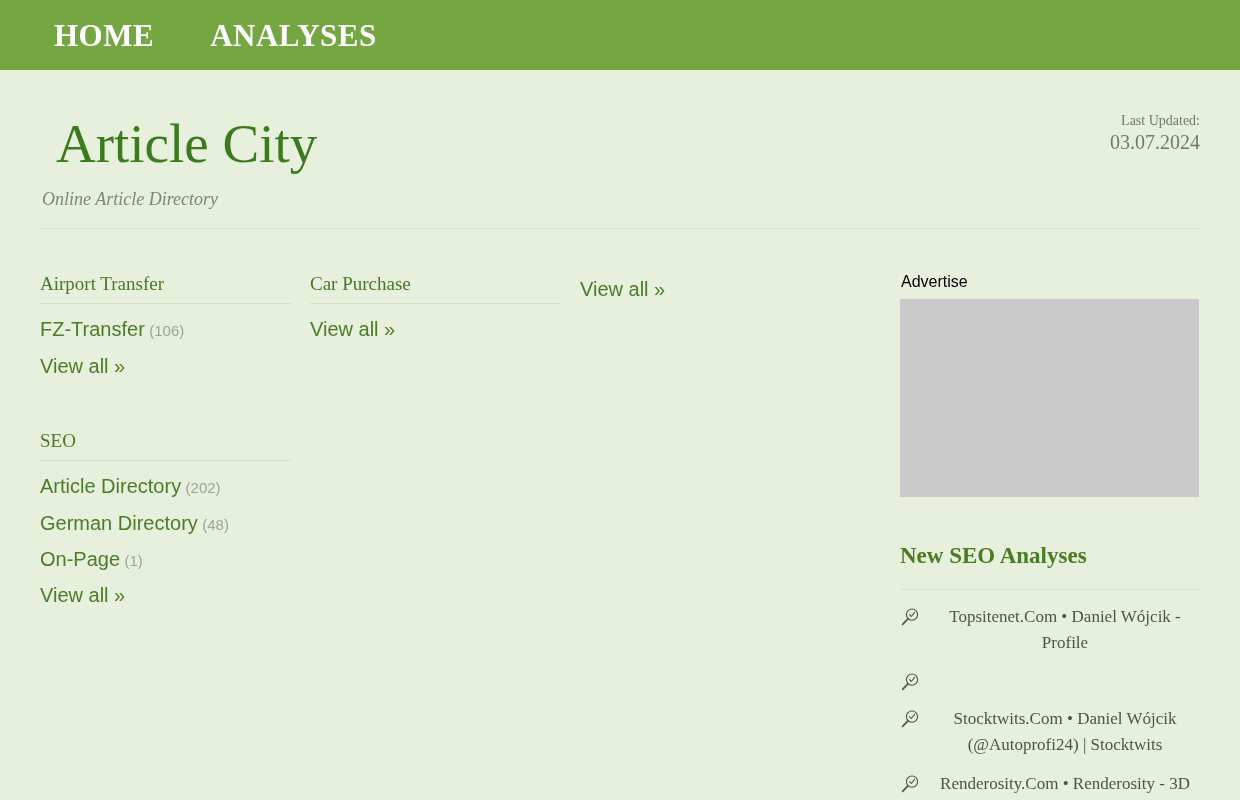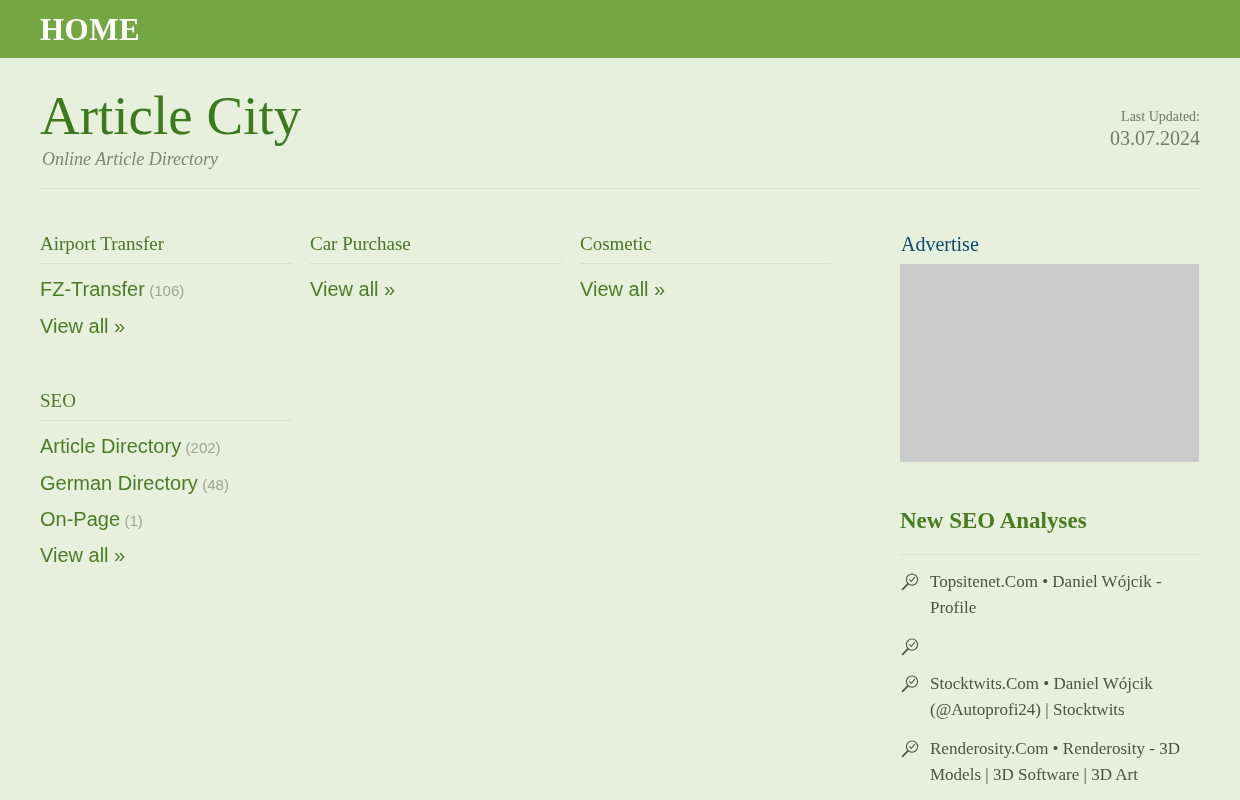--- a/index.html
+++ b/index.html
@@ -11,25 +11,25 @@
     width: 1240px;
     height: 800px;
     background: #e7efdd;
     font-family: "Liberation Sans", sans-serif;
     overflow: hidden;
   }
 
   
   .topnav {
     width: 100%;
-    height: 58px;
+    height: 70px;
     background: #74a742;
     display: flex;
     align-items: center;
-    padding-left: 40px;
+    padding-left: 54px;
     gap: 12px;
   }
   .topnav a {
     font-family: "Liberation Serif", serif;
     font-weight: bold;
     font-size: 31px;
     letter-spacing: 0.5px;
     color: #ffffff;
     text-decoration: none;
     margin-right: 44px;
@@ -48,35 +48,35 @@
   .site-header {
     position: relative;
     padding-top: 28px;
     padding-bottom: 18px;
     border-bottom: 1px solid #d9e3cc;
   }
   .site-title {
     font-family: "Liberation Serif", serif;
     font-size: 55px;
     color: #3c7a1e;
-    margin: 0;
+    margin: 16px;
     line-height: 1.08;
     font-weight: normal;
   }
   .site-tagline {
     font-family: "Liberation Serif", serif;
     font-size: 18px;
     color: #7c8875;
     margin: 4px 0 0 2px;
     font-style: italic;
   }
   .last-updated {
     position: absolute;
     right: 0;
-    top: 50px;
+    top: 42px;
     text-align: right;
     font-family: "Liberation Serif", serif;
     color: #6f7a68;
   }
   .last-updated .lu-label { font-size: 14px; display: block; line-height: 1.25; }
   .last-updated .lu-date  { font-size: 20px; display: block; line-height: 1.25; }
 
   
   .main {
     display: flex;
@@ -124,23 +124,23 @@
     color: #9aa693;
   }
   .viewall {
     font-size: 15px;
     color: #4d7c26;
     text-decoration: none;
   }
 
   
   .side-label {
-    font-family: Liberation Serif, serif;
-    font-size: 20px;
-    color: #0c4a6e;
+    font-family: Liberation Sans, sans-serif;
+    font-size: 16px;
+    color: #000000;
     margin: 0 0 8px 1px;
   }
   .ad-box {
     width: 299px;
     height: 198px;
     background: #cacaca;
   }
   .side-heading {
     font-family: "Liberation Serif", serif;
     font-size: 23px;
@@ -148,20 +148,21 @@
     color: #4a7c21;
     margin: 46px 0 10px 0;
     padding-bottom: 20px;
     border-bottom: 1px solid #d9e3cc;
   }
   .analyses { list-style: none; margin: 14px 0 0 0; padding: 0; }
   .analyses li {
     display: flex;
     align-items: flex-start;
     margin-bottom: 14px;
+    text-align: center;
   }
   .mag-icon {
     flex: 0 0 auto;
     width: 20px;
     height: 20px;
     margin-right: 10px;
     margin-top: 3px;
   }
   .analyses a {
     font-family: "Liberation Serif", serif;
@@ -169,20 +170,21 @@
     line-height: 1.5;
     color: #4c544a;
     text-decoration: none;
   }
 </style>
 </head>
 <body>
 
 <div class="topnav">
   <a href="#" class="nav-link">HOME</a>
+  <a href="#" class="nav-link">ANALYSES</a>
 </div>
 
 <div class="container">
 
   <div class="site-header">
     <h1 class="site-title">Article City</h1>
     <div class="site-tagline">Online Article Directory</div>
     <div class="last-updated">
       <span class="lu-label">Last Updated:</span>
       <span class="lu-date">03.07.2024</span>
@@ -211,21 +213,20 @@
         <div class="cat-col">
           <h3 class="cat-title">Car Purchase</h3>
           <ul class="cat-list">
             <li>
               <a href="#" class="viewall">View all »</a>
             </li>
           </ul>
         </div>
 
         <div class="cat-col">
-          <h3 class="cat-title">Cosmetic</h3>
           <ul class="cat-list">
             <li>
               <a href="#" class="viewall">View all »</a>
             </li>
           </ul>
         </div>
 
         <div class="cat-col">
           <h3 class="cat-title">SEO</h3>
           <ul class="cat-list">

